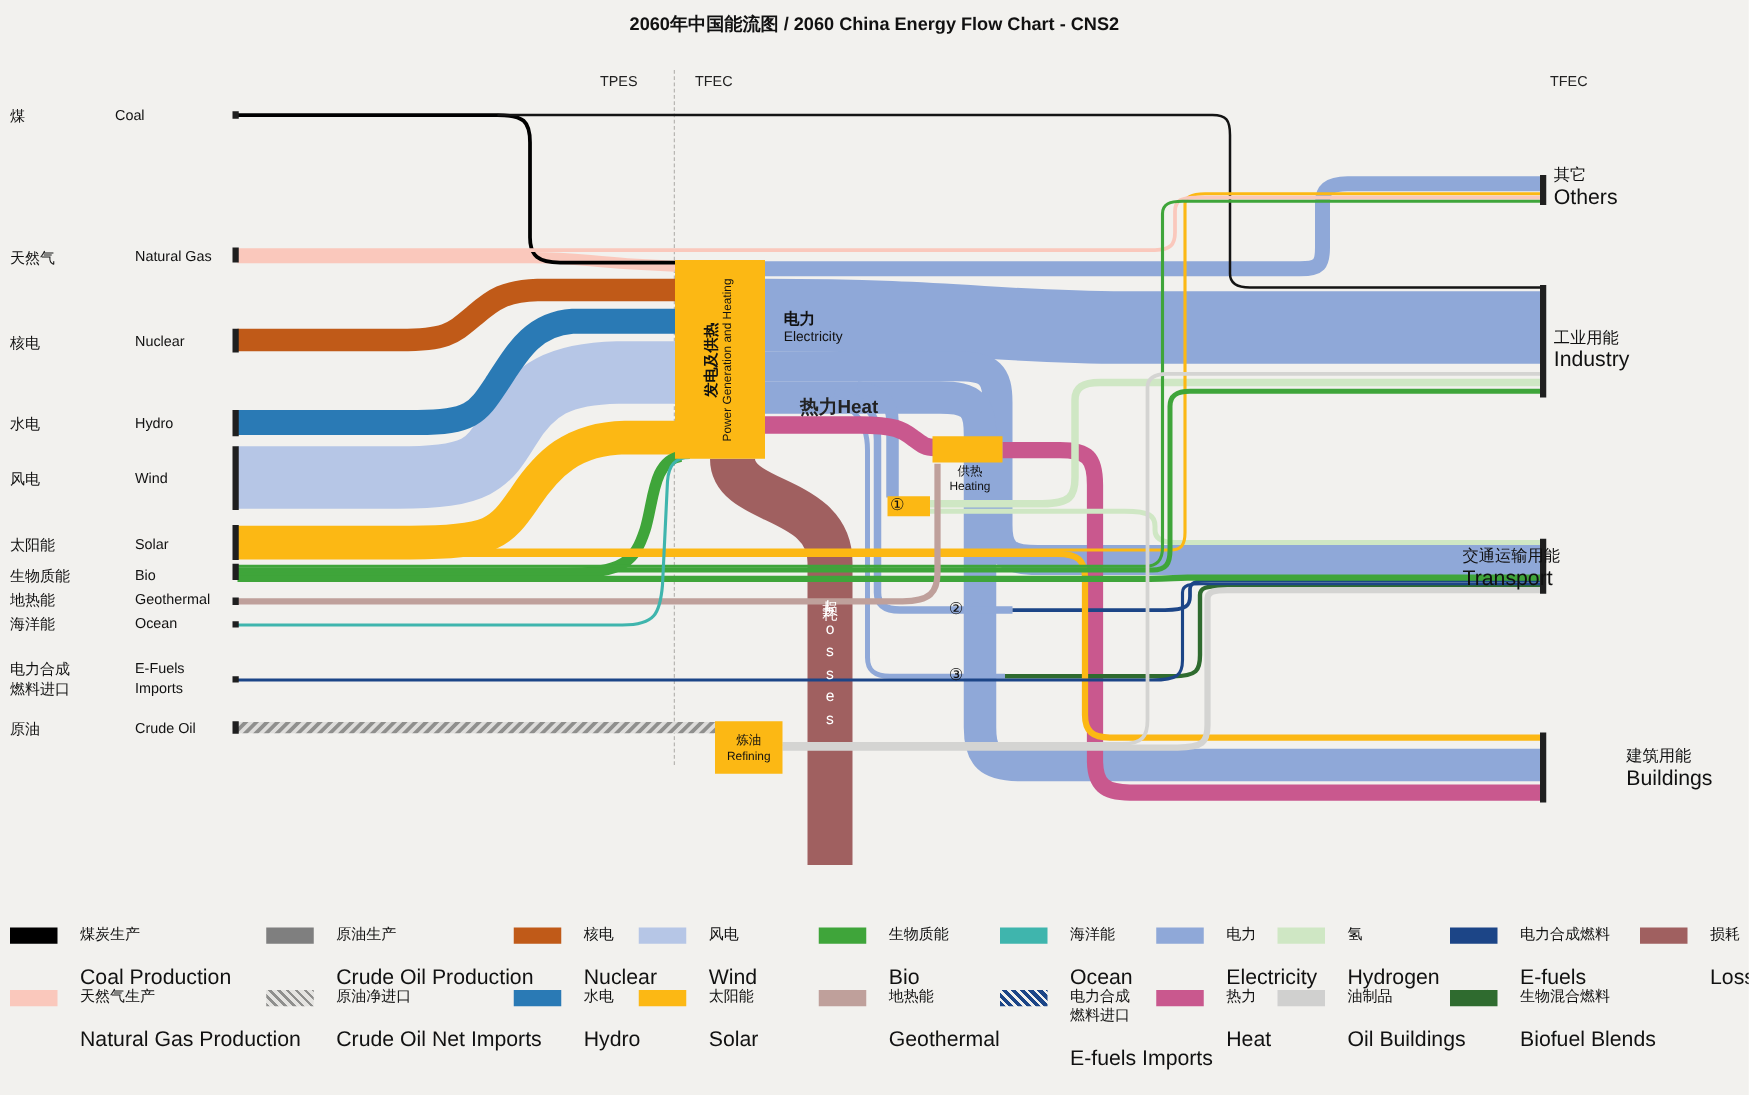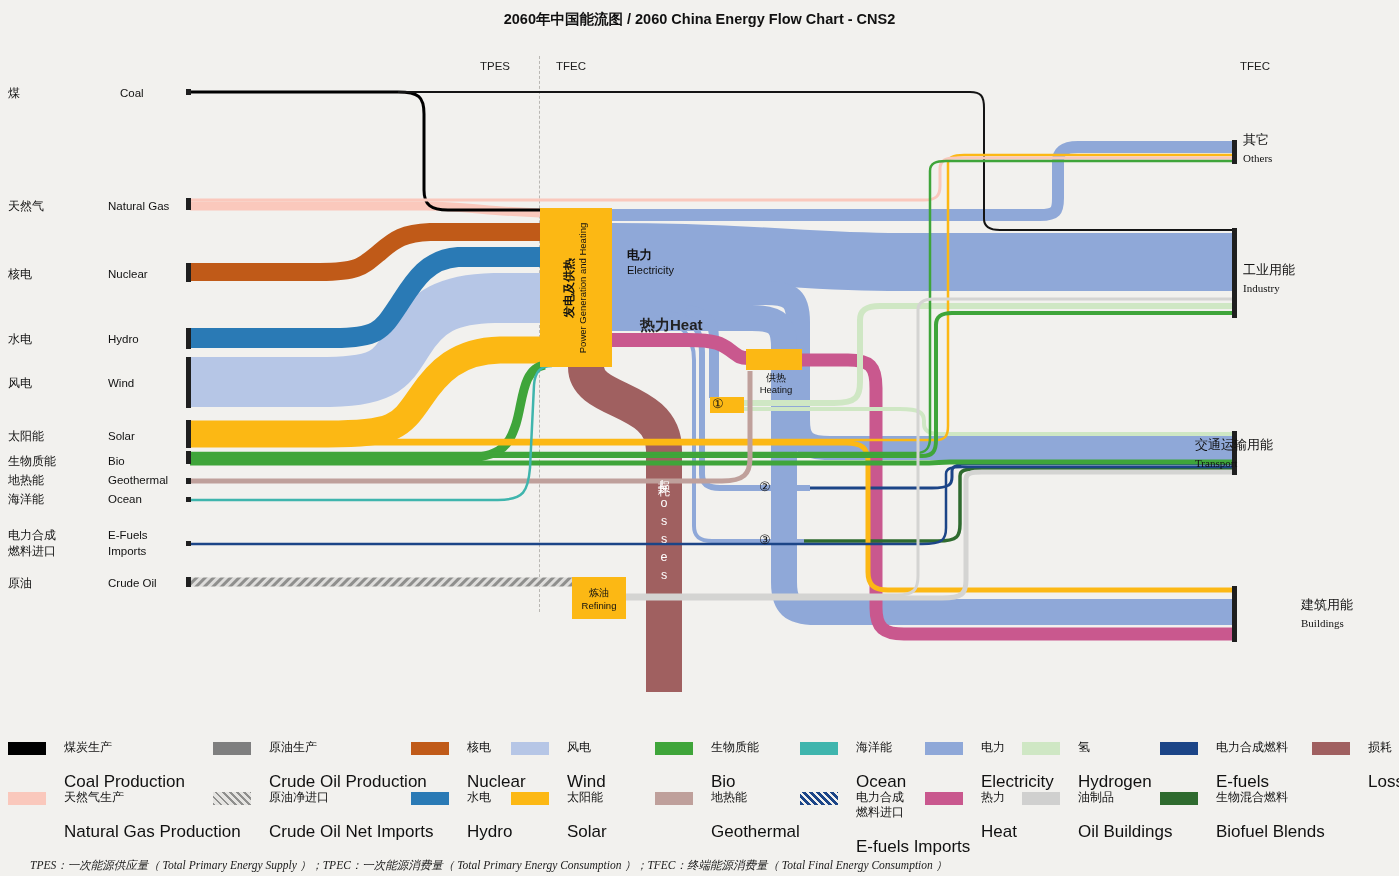--- a/index.html
+++ b/index.html
@@ -8,21 +8,21 @@
   .title{position:absolute;top:10px;left:0;width:100%;text-align:center;font-size:14.5px;font-weight:bold;}
   .colhdr{position:absolute;top:60px;font-size:11.5px;color:#222;}
   #hdr-tpes{left:480px;} #hdr-tpec{left:556px;} #hdr-tfec{left:1240px;}
   .dashline{position:absolute;left:539px;top:56px;height:556px;border-left:1px dashed #b9b7b3;}
   svg.flows{position:absolute;left:0;top:0;z-index:1;}
   #labels{position:absolute;left:0;top:0;width:1399px;height:876px;z-index:3;pointer-events:none;}
   .lbl{position:absolute;font-size:12px;line-height:16px;white-space:pre-line;}
   .lbl.en{font-size:11.5px;}
   .sink{position:absolute;line-height:18px;}
   .sink .cn2{font-size:13px;}
-  .sink .en2{font-size:11px;font-family:Liberation Serif, serif;}
+  .sink .en2{font-size:17px;}
   .marker{position:absolute;font-size:13px;color:#111;z-index:4;}
   .ybox{position:absolute;background:#fcb814;z-index:2;}
   #powergen-box{left:540px;top:208px;width:72px;height:159px;}
   #heating-box{left:746px;top:349px;width:56px;height:21px;}
   #refining-box{left:572px;top:577px;width:54px;height:42px;}
   #h2-box{left:710px;top:397px;width:34px;height:16px;}
   .vrot{position:absolute;left:50%;top:50%;width:170px;transform:translate(-50%,-50%) rotate(-90deg);
         text-align:center;line-height:13px;}
   .vrot .cnline{font-size:12px;font-weight:bold;}
   .vrot .enline{font-size:9.5px;}
@@ -136,21 +136,21 @@
   <div id="losses-text"><span>损耗</span><span>Losses</span></div>
 
   <div id="elec-label">
     <div class="cnline">电力</div>
     <div class="enline">Electricity</div>
   </div>
   <div id="heat-label">热力Heat</div>
 
   <div id="labels">
       <div class="lbl cn" style="left: 8px; top: 85px;">煤</div>
-      <div class="lbl en" style="left: 120px; top: 85px;">Coal</div>
+      <div class="lbl en" style="left: 92px; top: 85px;">Coal</div>
       <div class="lbl cn" style="left: 8px; top: 198px;">天然气</div>
       <div class="lbl en" style="left: 108px; top: 198px;">Natural Gas</div>
       <div class="lbl cn" style="left: 8px; top: 266px;">核电</div>
       <div class="lbl en" style="left: 108px; top: 266px;">Nuclear</div>
       <div class="lbl cn" style="left: 8px; top: 331px;">水电</div>
       <div class="lbl en" style="left: 108px; top: 331px;">Hydro</div>
       <div class="lbl cn" style="left: 8px; top: 375px;">风电</div>
       <div class="lbl en" style="left: 108px; top: 375px;">Wind</div>
       <div class="lbl cn" style="left: 8px; top: 428px;">太阳能</div>
       <div class="lbl en" style="left: 108px; top: 428px;">Solar</div>
@@ -167,21 +167,21 @@
       <div class="lbl cn" style="left: 8px; top: 575px;">原油</div>
       <div class="lbl en" style="left: 108px; top: 575px;">Crude Oil</div>
       <div class="sink" style="left: 1243px; top: 131px;">
         <div class="cn2">其它</div>
         <div class="en2">Others</div>
       </div>
       <div class="sink" style="left: 1243px; top: 261px;">
         <div class="cn2">工业用能</div>
         <div class="en2">Industry</div>
       </div>
-      <div class="sink" style="left: 1195px; top: 436px;">
+      <div class="sink" style="left: 1170px; top: 436px;">
         <div class="cn2">交通运输用能</div>
         <div class="en2">Transport</div>
       </div>
       <div class="sink" style="left: 1301px; top: 596px;">
         <div class="cn2">建筑用能</div>
         <div class="en2">Buildings</div>
       </div>
       <div class="marker" style="left: 712px; top: 396px;">①</div>
       <div class="marker" style="left: 759px; top: 479px;">②</div>
       <div class="marker" style="left: 759px; top: 532px;">③</div>
@@ -316,15 +316,14 @@
       </div>
       <div class="lgitem" style="left: 1160px; top: 790px;">
         <div class="swatch" style="background: rgb(47, 107, 47);"></div>
         <div class="lgtext">
           <div class="lgcn">生物混合燃料</div>
           <div class="lgen">Biofuel Blends</div>
         </div>
       </div>
     </div>
 
-  <div class="note" id="note2">TPES：一次能源供应量（ Total Primary Energy Supply ）；TPEC：一次能源消费量（ Total Primary Energy Consumption ）；TFEC：终端能源消费量（ Total Final Energy Consumption ）</div>
 
 </div>
 
 </body></html>

